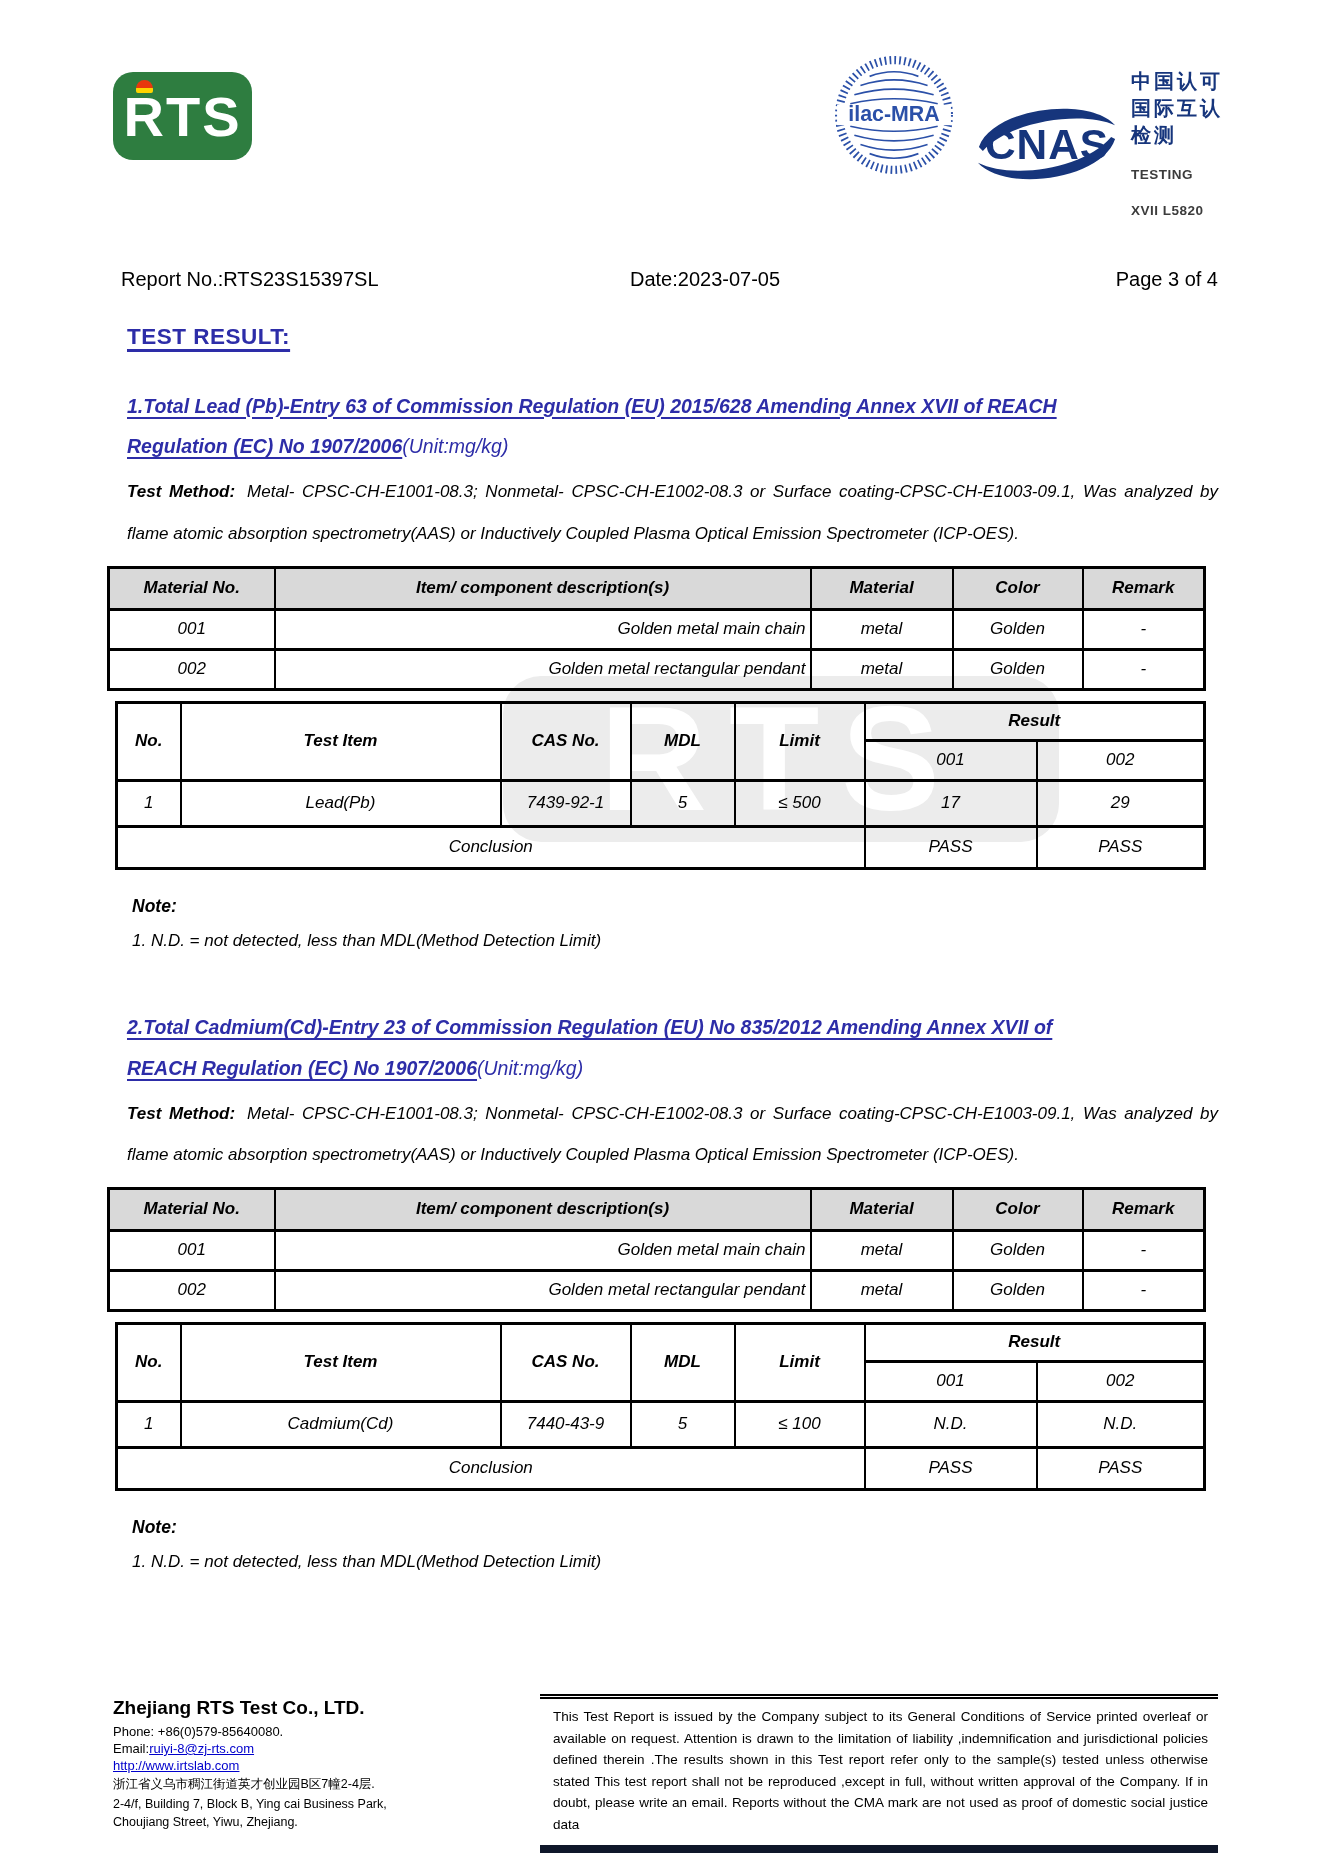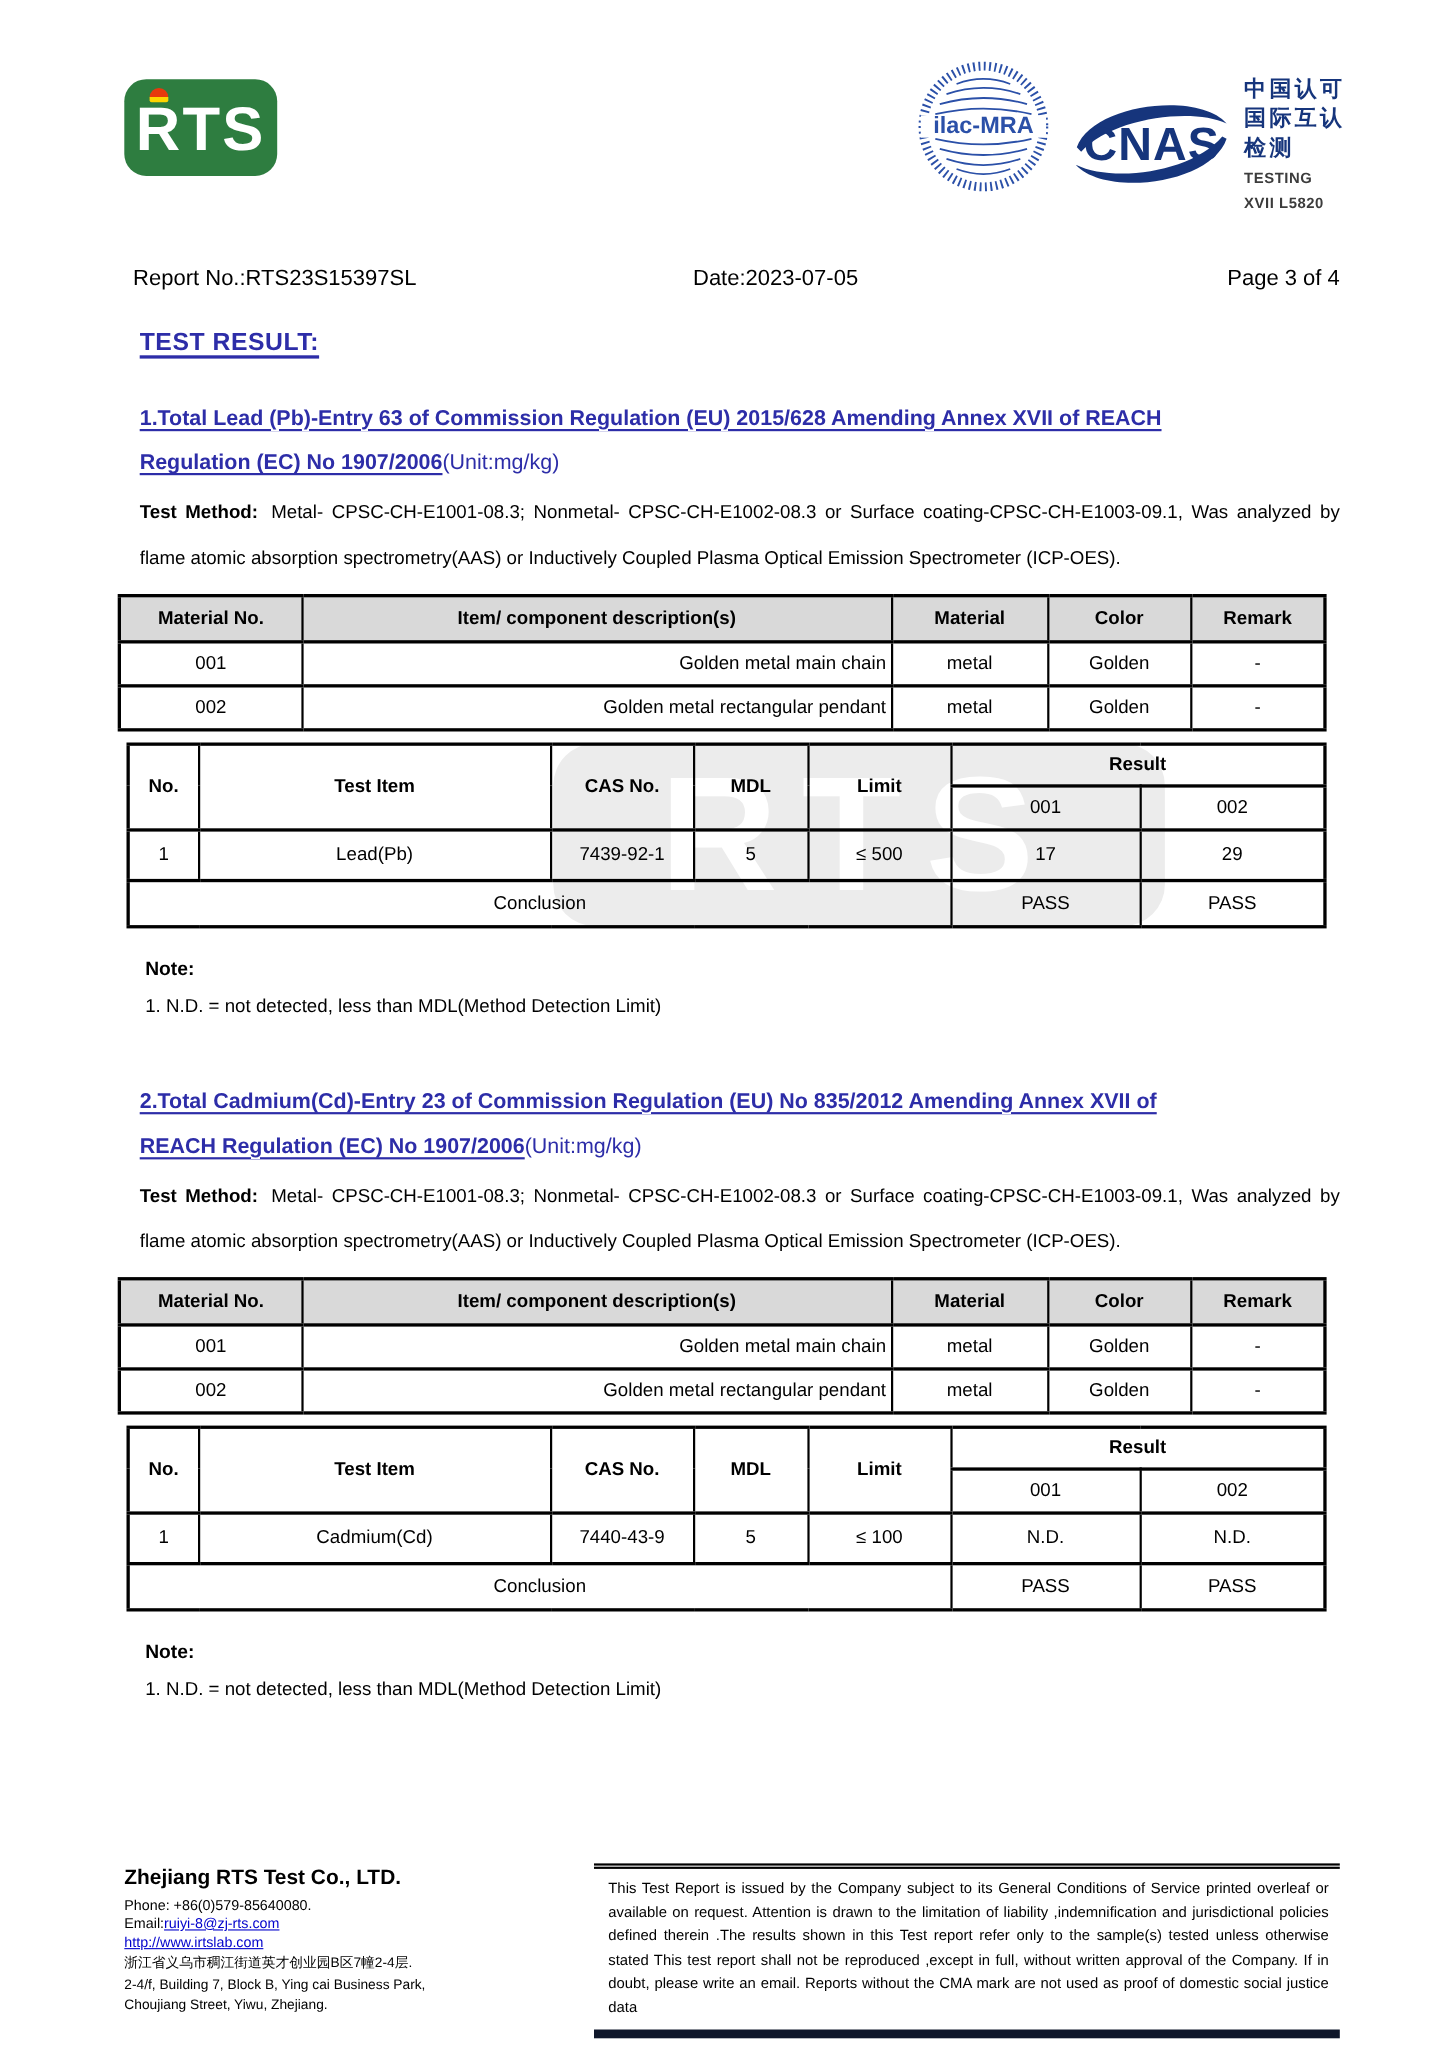--- a/index.html
+++ b/index.html
@@ -29,34 +29,34 @@
     font-family:"Liberation Sans", sans-serif;
   }
   .brand-cap{
     position:absolute;left:23px;top:8px;width:17px;height:13px;
     background:linear-gradient(#e8380d 0 60%, #ffd400 60% 100%);
     border-radius:9px 9px 2px 2px;
   }
   .hdr-right{margin-left:auto;display:flex;align-items:flex-start;gap:18px;margin-top:-16px;}
   .cnas-wrap{display:flex;align-items:center;gap:10px;margin-top:14px;}
   .cnas-cn{color:#16357c;font-size:20px;font-weight:bold;letter-spacing:3px;line-height:1.35;}
-  .cnas-en{color:#3c3c3c;font-size:13.5px;font-weight:bold;letter-spacing:.5px;line-height:1.5;margin-top:3px;}
+  .cnas-en{color:#3c3c3c;font-size:13.5px;font-weight:bold;letter-spacing:.5px;line-height:1.5;margin-top:16px;}
   
   .report-row{position:relative;margin:46px 105px 0 113px;height:26px;font-size:20px;}
   .report-row .r-no{position:absolute;left:8px;top:0;}
   .report-row .r-date{position:absolute;left:517px;top:0;}
   .report-row .r-page{position:absolute;right:0;top:0;}
   
   .main-title{
     display:inline-block;margin:30px 0 0 127px;
     color:#2d2da8;font-size:22.5px;font-weight:bold;letter-spacing:.5px;
     text-decoration:underline;text-decoration-thickness:2.5px;text-underline-offset:5px;
   }
   
-  .section{margin:0 105px 0 107px;width:1111px;}
+  .section{margin:0 105px 0 107px;width:1111px;font-style:italic;}
   .sec-heading{
     margin:36px 0 0 20px;width:1091px;
     color:#2d2da8;font-size:19.5px;font-weight:bold;line-height:2.1;
   }
   .sec-heading .u{
     text-decoration:underline;text-decoration-thickness:2px;text-underline-offset:4px;
   }
   .sec-heading .unit{font-weight:normal;}
   .method{
     margin:4px 0 0 20px;width:1091px;

